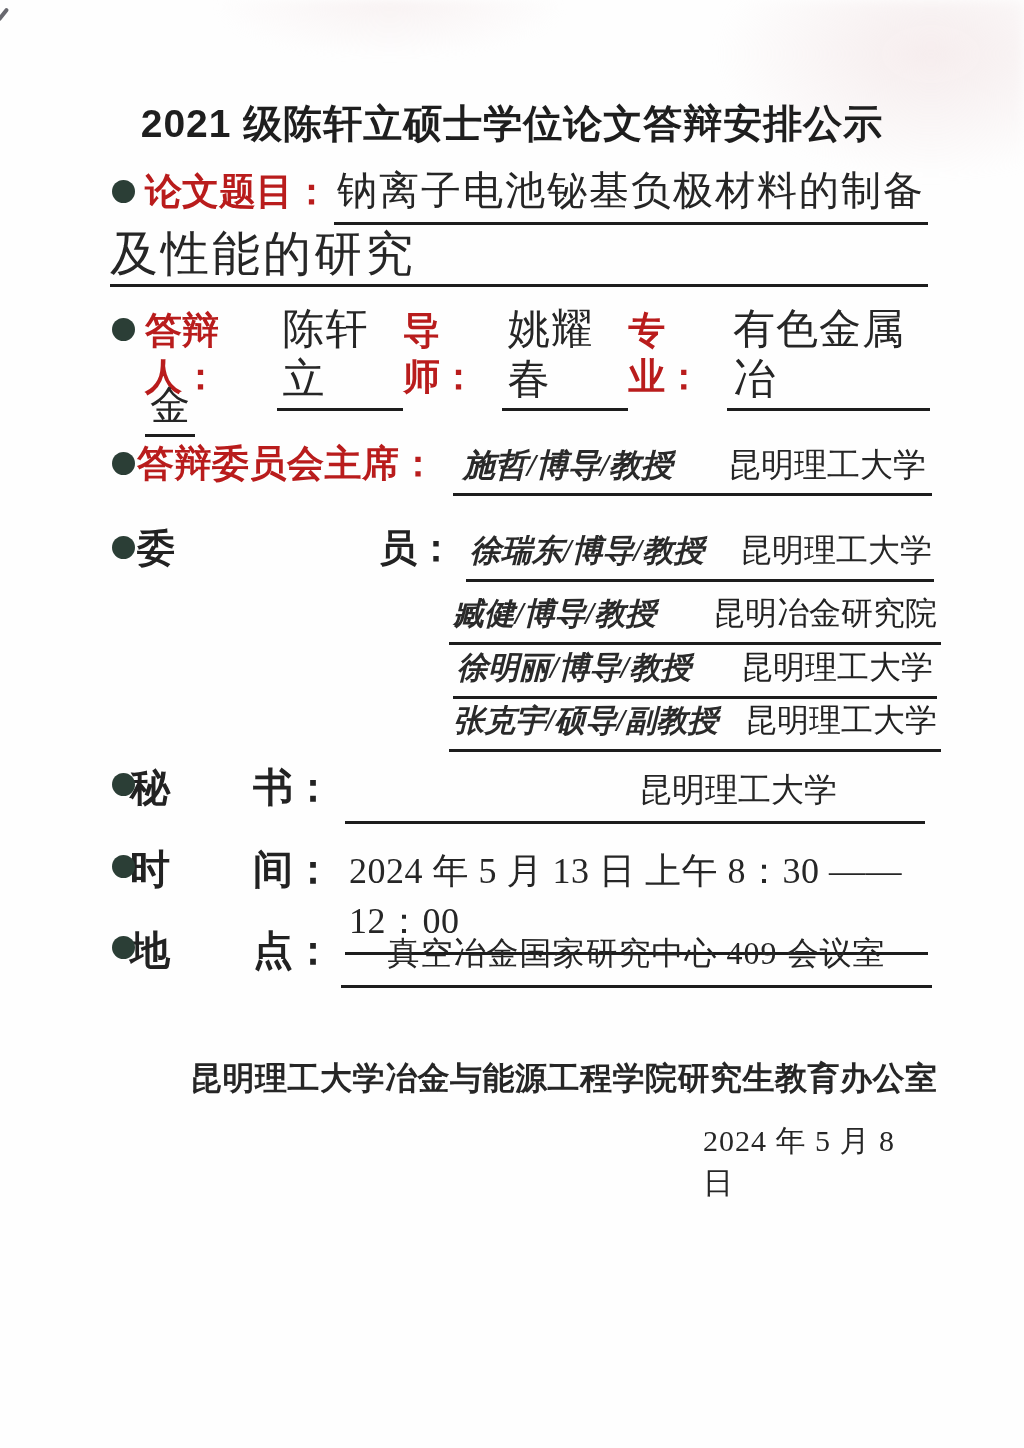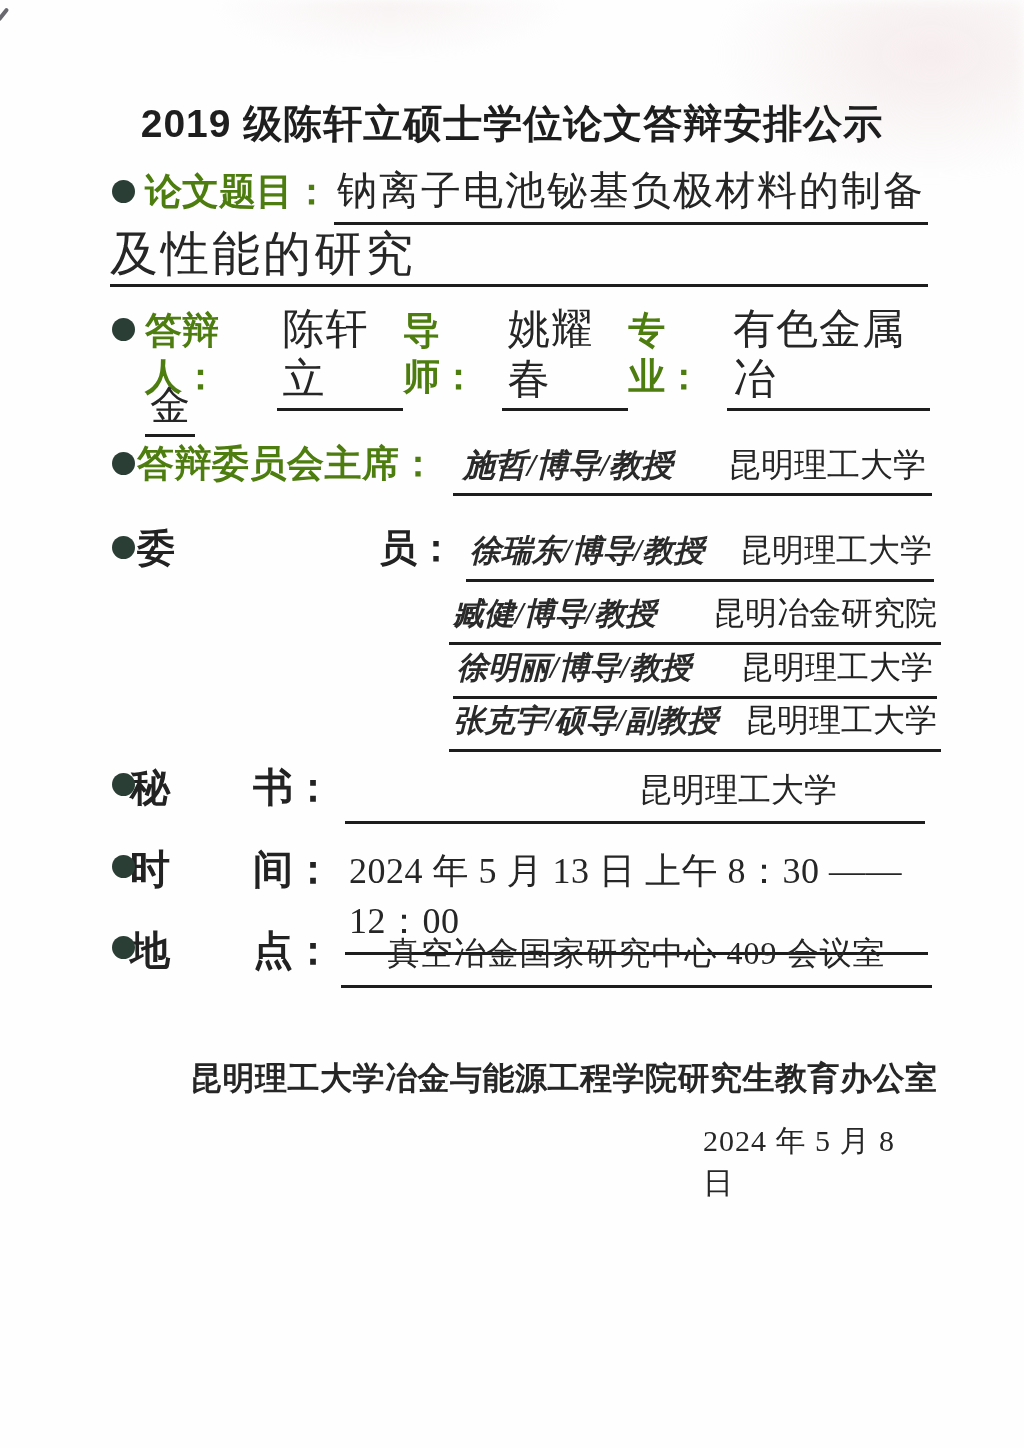--- a/index.html
+++ b/index.html
@@ -35,21 +35,21 @@
     font-family:"Liberation Sans","DejaVu Sans",sans-serif;
     font-weight:700;font-size:39px;line-height:48px;
     letter-spacing:1px;color:#1e1e1e;
   }
 
   .row{position:absolute;display:flex;align-items:baseline;}
   .bullet{
     position:absolute;left:0;width:23px;height:23px;border-radius:50%;
     background:#2b3e36;
   }
-  .lbl{font-weight:700;color:#4d7c0f;}
+  .lbl{font-weight:700;color:#b91c1c;}
   .u{border-bottom:3px solid #1d1d1d;}
   .val{color:#262626;}
   .hand{font-style:italic;font-weight:600;color:#2a2a2a;}
 
   
   .row-thesis{top:166px;left:112px;width:816px;}
   .row-thesis .lbl{margin-left:33px;font-size:37px;line-height:52px;letter-spacing:0;}
   .row-thesis .val{flex:1;margin-left:4px;font-size:40px;line-height:50px;letter-spacing:2px;padding:0 0 6px 3px;}
   .row-thesis2{top:230px;left:110px;width:818px;}
   .row-thesis2 .val{flex:1;font-size:48px;line-height:48px;letter-spacing:3px;padding-bottom:6px;}
@@ -104,21 +104,21 @@
 </style>
 </head>
 <body>
 
 <div class="page">
 
   <div class="artifact-corner"></div>
   <div class="artifact-wash-right"></div>
   <div class="artifact-wash-top"></div>
 
-  <div class="doc-title">2019 级陈轩立硕士学位论文答辩安排公示</div>
+  <div class="doc-title">2021 级陈轩立硕士学位论文答辩安排公示</div>
 
   <div class="row row-thesis">
     <span class="bullet" style="top:14px"></span>
     <span class="lbl">论文题目：</span>
     <span class="val u">钠离子电池铋基负极材料的制备</span>
   </div>
   <div class="row row-thesis2">
     <span class="val u">及性能的研究</span>
   </div>
 

